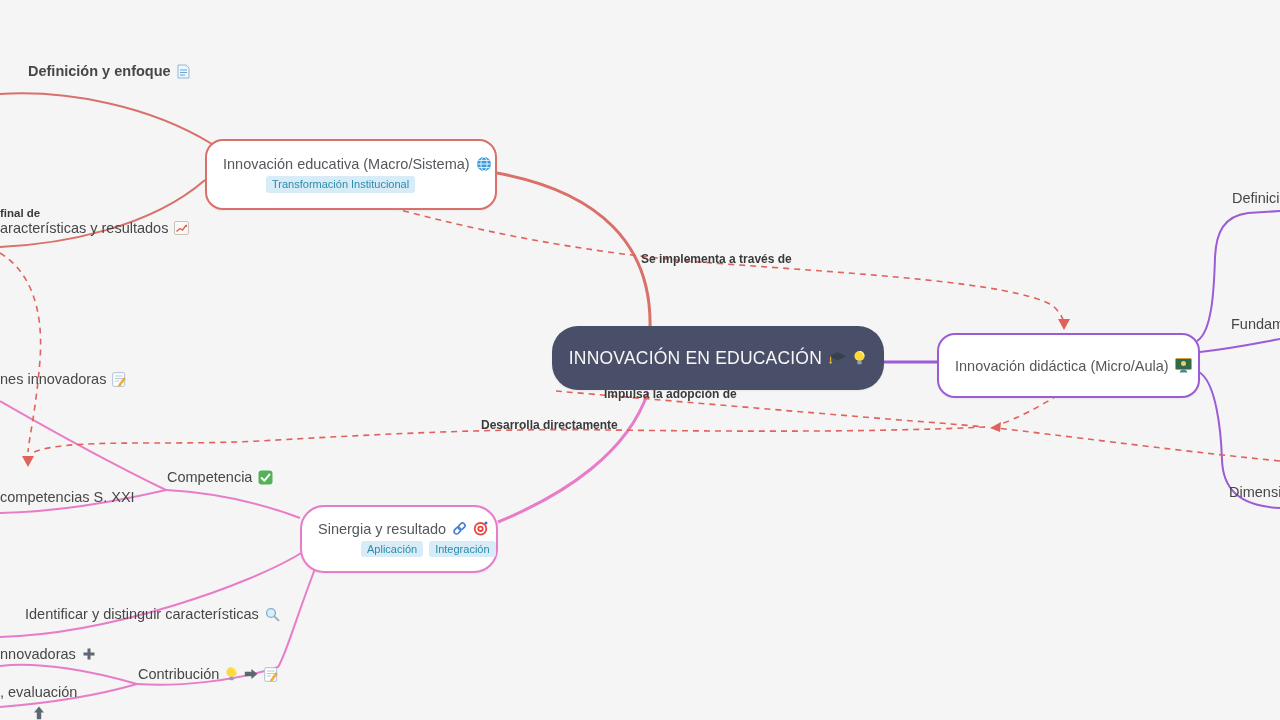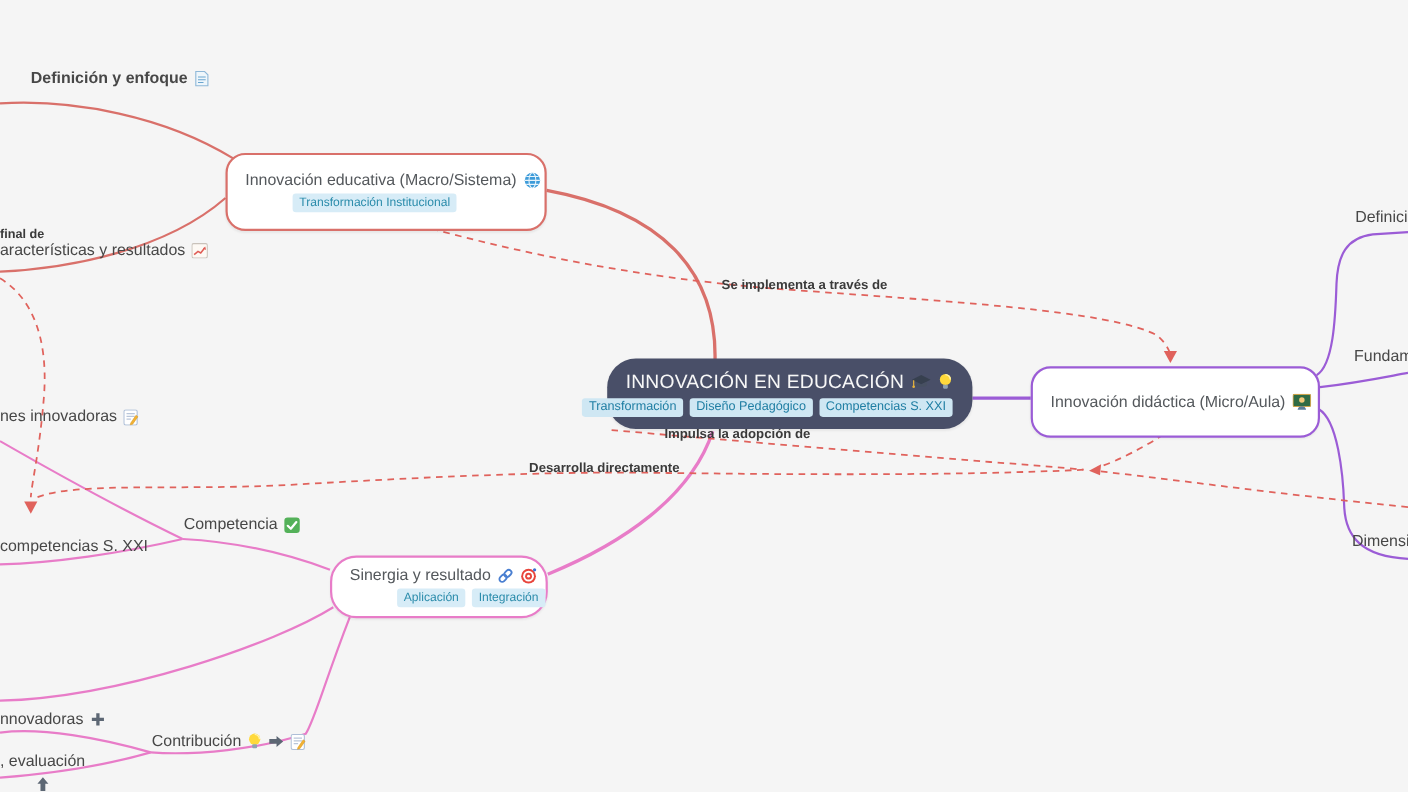--- a/index.html
+++ b/index.html
@@ -15,21 +15,21 @@
   .tag{background:#d7ecf7;color:#2b8cab;font-size:11px;line-height:1.35;padding:1px 6px;
        border-radius:3px;white-space:nowrap;}
 
   .n-central{left:552px;top:326px;width:332px;height:64px;border:none;background:#494f68;
              border-radius:26px;align-items:flex-end;padding:8px 18px;}
   .n-central .node-title{color:#f7f7f7;font-size:17.5px;letter-spacing:.2px;}
   .n-central .tag{background:#cfe7f3;color:#1f7ea3;font-size:11.5px;}
 
   .n-edu{left:205px;top:139px;width:292px;height:71px;border-color:#d9706a;}
   .n-did{left:937px;top:333px;width:263px;height:65px;border-color:#9b5cd6;}
-  .n-sin{left:300px;top:505px;width:198px;height:57px;border-color:#e87cc8;border-radius:24px;}
+  .n-sin{left:300px;top:505px;width:198px;height:68px;border-color:#e87cc8;border-radius:24px;}
   .n-sin .node-title{font-size:14.5px;}
 
   
   .leaf{position:absolute;font-size:14.5px;color:#474747;white-space:nowrap;
         display:flex;align-items:center;gap:6px;}
   .icon{display:inline-flex;align-items:center;}
   .icon svg{display:block;}
 
   .lf-def{left:28px;top:63px;font-weight:bold;}
   .lf-car{left:0;top:220px;}
@@ -39,21 +39,21 @@
   .lf-ident{left:25px;top:606px;}
   .lf-nnov{left:0;top:646px;}
   .lf-contr{left:138px;top:666px;}
   .lf-eval{left:0;top:684px;flex-direction:column;}
   .lf-rdef{left:1232px;top:190px;}
   .lf-rfun{left:1231px;top:316px;}
   .lf-rdim{left:1229px;top:484px;}
 
   
   .edge-label{position:absolute;font-size:12px;font-weight:bold;color:#3a3a3a;white-space:nowrap;}
-  .el-se{left:656px;top:252px;}
+  .el-se{left:641px;top:252px;}
   .el-imp{left:604px;top:387px;}
   .el-des{left:481px;top:418px;}
   .el-fin{left:0;top:207px;font-size:11.5px;}
 </style>
 </head>
 <body>
 
 <div id="canvas">
 
   <svg id="edge-svg" width="1280" height="720">
@@ -140,20 +140,29 @@
   </div>
   <div class="leaf lf-comp">
     <span>Competencia</span>
     <span class="icon">
         <svg width="15" height="15" viewBox="0 0 15 15">
           <rect x="0.5" y="0.5" width="14" height="14" rx="3" fill="#54b159"></rect>
           <path d="M3.6,8 L6.4,10.7 L11.4,4.6" stroke="#ffffff" stroke-width="2" fill="none" stroke-linecap="round" stroke-linejoin="round"></path>
         </svg>
       </span>
   </div>
+  <div class="leaf lf-ident">
+    <span>Identificar y distinguir características</span>
+    <span class="icon">
+        <svg width="15" height="15" viewBox="0 0 15 15">
+          <circle cx="6" cy="6" r="4.4" fill="#dceef8" stroke="#7fb0d4" stroke-width="1.4"></circle>
+          <line x1="9.4" y1="9.4" x2="13.4" y2="13.4" stroke="#9bb0be" stroke-width="2" stroke-linecap="round"></line>
+        </svg>
+      </span>
+  </div>
   <div class="leaf lf-nnov">
     <span>nnovadoras</span>
     <span class="icon">
         <svg width="14" height="14" viewBox="0 0 14 14">
           <path d="M5.5,1.5 h3 v4 h4 v3 h-4 v4 h-3 v-4 h-4 v-3 h4 z" fill="#5d6774"></path>
         </svg>
       </span>
   </div>
   <div class="leaf lf-contr">
     <span>Contribución</span>
@@ -268,20 +277,15 @@
           </svg>
         </span>
       <span class="icon">
           <svg width="13" height="16" viewBox="0 0 13 16">
             <circle cx="6.5" cy="6" r="5.1" fill="#ffd93b"></circle>
             <path d="M6.5,1.6 a4.4,4.4 0 0 1 4.4,4.4" stroke="#fff3b0" stroke-width="1.3" fill="none"></path>
             <rect x="4.3" y="10.7" width="4.4" height="3.6" rx="1" fill="#8fa3b0"></rect>
           </svg>
         </span>
     </div>
-    <div class="tags">
-      <span class="tag">Transformación</span>
-      <span class="tag">Diseño Pedagógico</span>
-      <span class="tag">Competencias S. XXI</span>
-    </div>
   </div>
 
 </div>
 
 </body></html>

